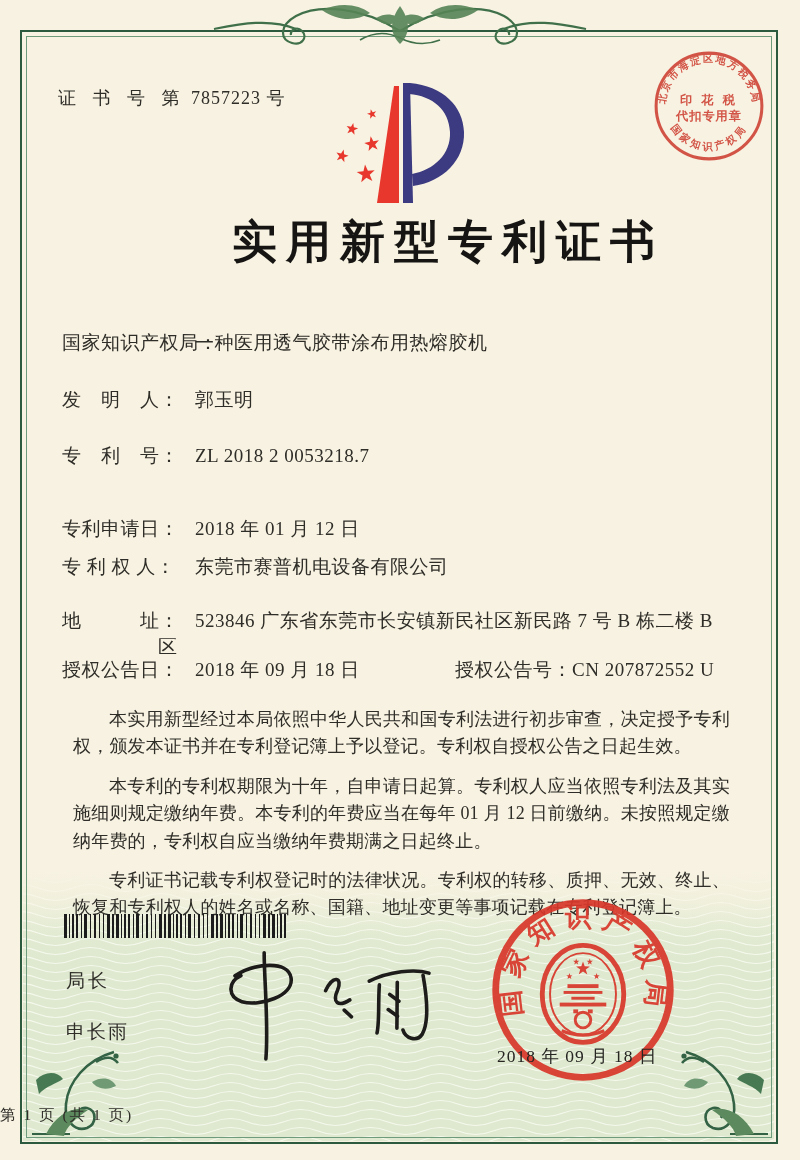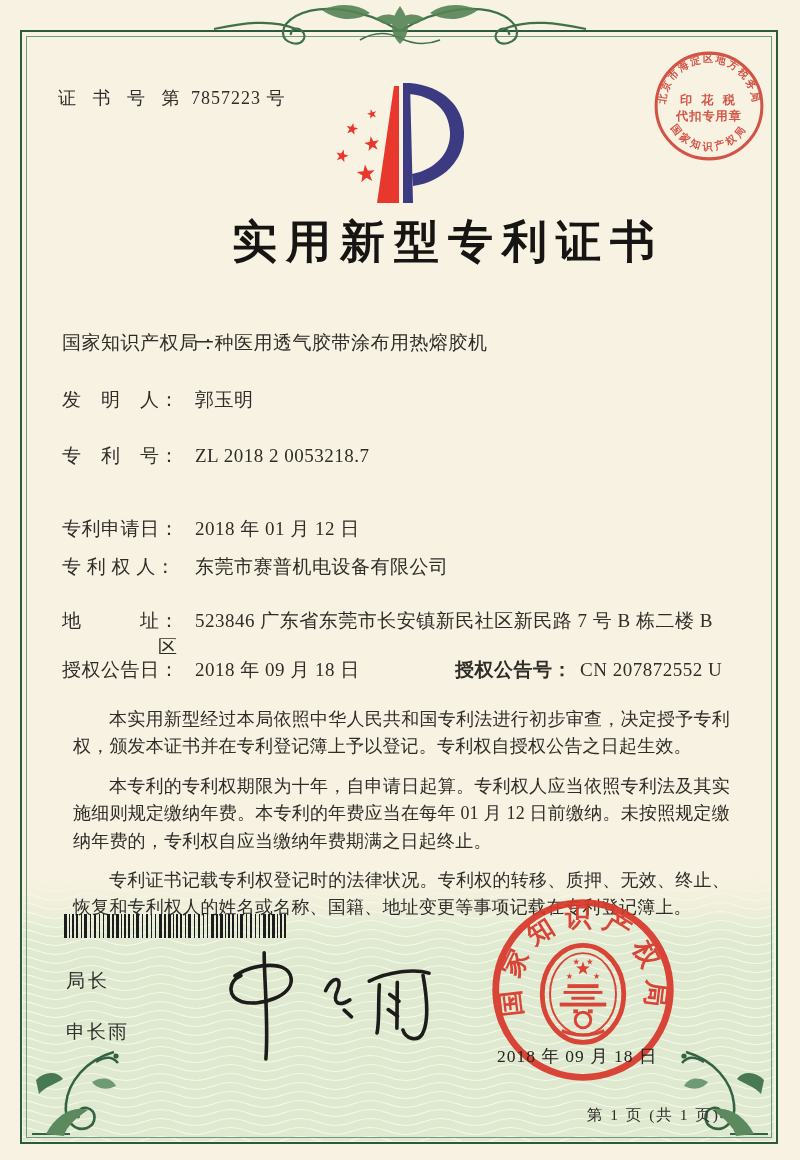--- a/index.html
+++ b/index.html
@@ -26,34 +26,34 @@
   .cert-no .sp{letter-spacing:6px;}
   .logo{left:325px;top:80px;z-index:4;}
   .title{left:0;top:212px;width:800px;text-align:center;font-size:45px;font-weight:bold;
     letter-spacing:9px;color:#161513;z-index:4;padding-left:48px;}
   
   .row{left:62px;font-size:19px;line-height:26px;z-index:4;white-space:nowrap;}
   .row .lbl{display:inline-block;width:133px;letter-spacing:.5px;vertical-align:top;}
   .row .val{display:inline-block;letter-spacing:.5px;vertical-align:top;}
   .addr2{position:absolute;left:96px;top:26px;}
   .grant-no-group{position:absolute;left:393px;top:0;}
-  .grant-no-group .lbl{width:auto;margin-right:8px;font-weight:bold;}
+  .grant-no-group .lbl{width:auto;}
   
   .body-text{left:61px;top:694px;width:681px;font-size:18px;line-height:27.4px;
     text-align:justify;z-index:4;}
   .body-text p{margin:12px;text-indent:2em;letter-spacing:.2px;}
   
   .barcode{left:64px;top:914px;width:228px;height:24px;z-index:4;}
   .signer-title{left:66px;top:968px;font-size:19px;letter-spacing:3px;z-index:4;}
   .signer-name{left:66px;top:1012px;font-size:19px;letter-spacing:2px;z-index:4;margin-top:7px;}
   .signature{left:198px;top:945px;z-index:5;transform:rotate(-2deg);}
   .seal-main{left:486px;top:893px;z-index:5;opacity:.92;}
   .seal-tax{left:650px;top:47px;z-index:5;opacity:.9;}
   .seal-date{left:497px;top:1044px;font-size:17.5px;letter-spacing:1px;color:#262522;z-index:6;}
-  .footer{left:0;top:1105px;width:720px;text-align:right;font-size:15.5px;
+  .footer{left:0;top:1105px;width:720px;text-align:left;font-size:15.5px;
     letter-spacing:2px;z-index:4;}
   .corner{z-index:3;}
   .corner.bl{left:26px;top:1044px;}
   .corner.br{left:678px;top:1044px;transform:scaleX(-1);}
   .top-ornament{left:200px;top:0;z-index:4;}
 </style>
 </head>
 <body>
 
 <div class="page">

